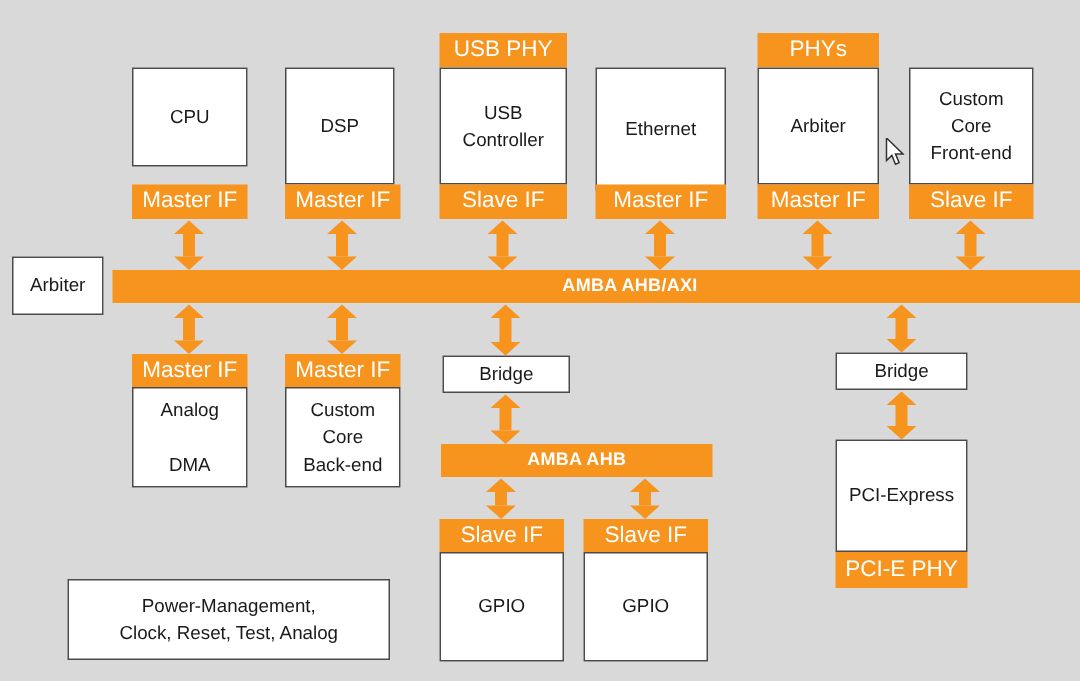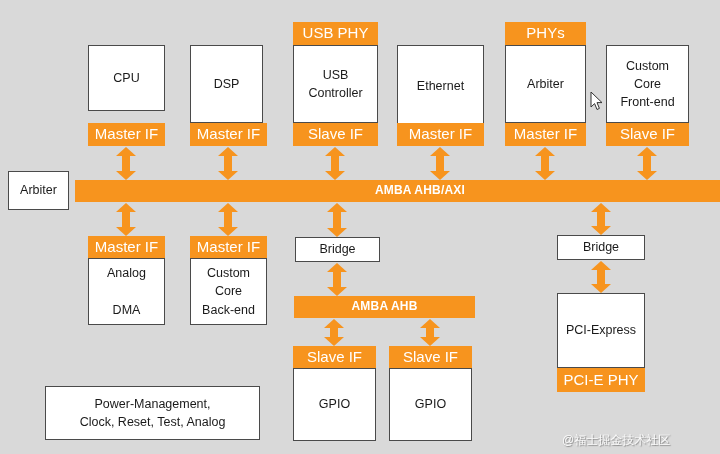--- a/index.html
+++ b/index.html
@@ -110,15 +110,14 @@
 
   <div class="box" style="left:45px;top:386px;width:215px;height:54px">Power-Management,
 Clock, Reset, Test, Analog</div>
 
   <div class="cursor">
     <svg width="13" height="19" viewBox="0 0 13 19">
       <polygon points="1,0 1,15 4.6,11.6 7,17.5 9.4,16.4 7,10.6 12,10.6" fill="#ffffff" stroke="#333333" stroke-width="1"></polygon>
     </svg>
   </div>
 
-  <div class="wm2">@福士掘金技术社区</div>
 
 </div>
 
 </body></html>

